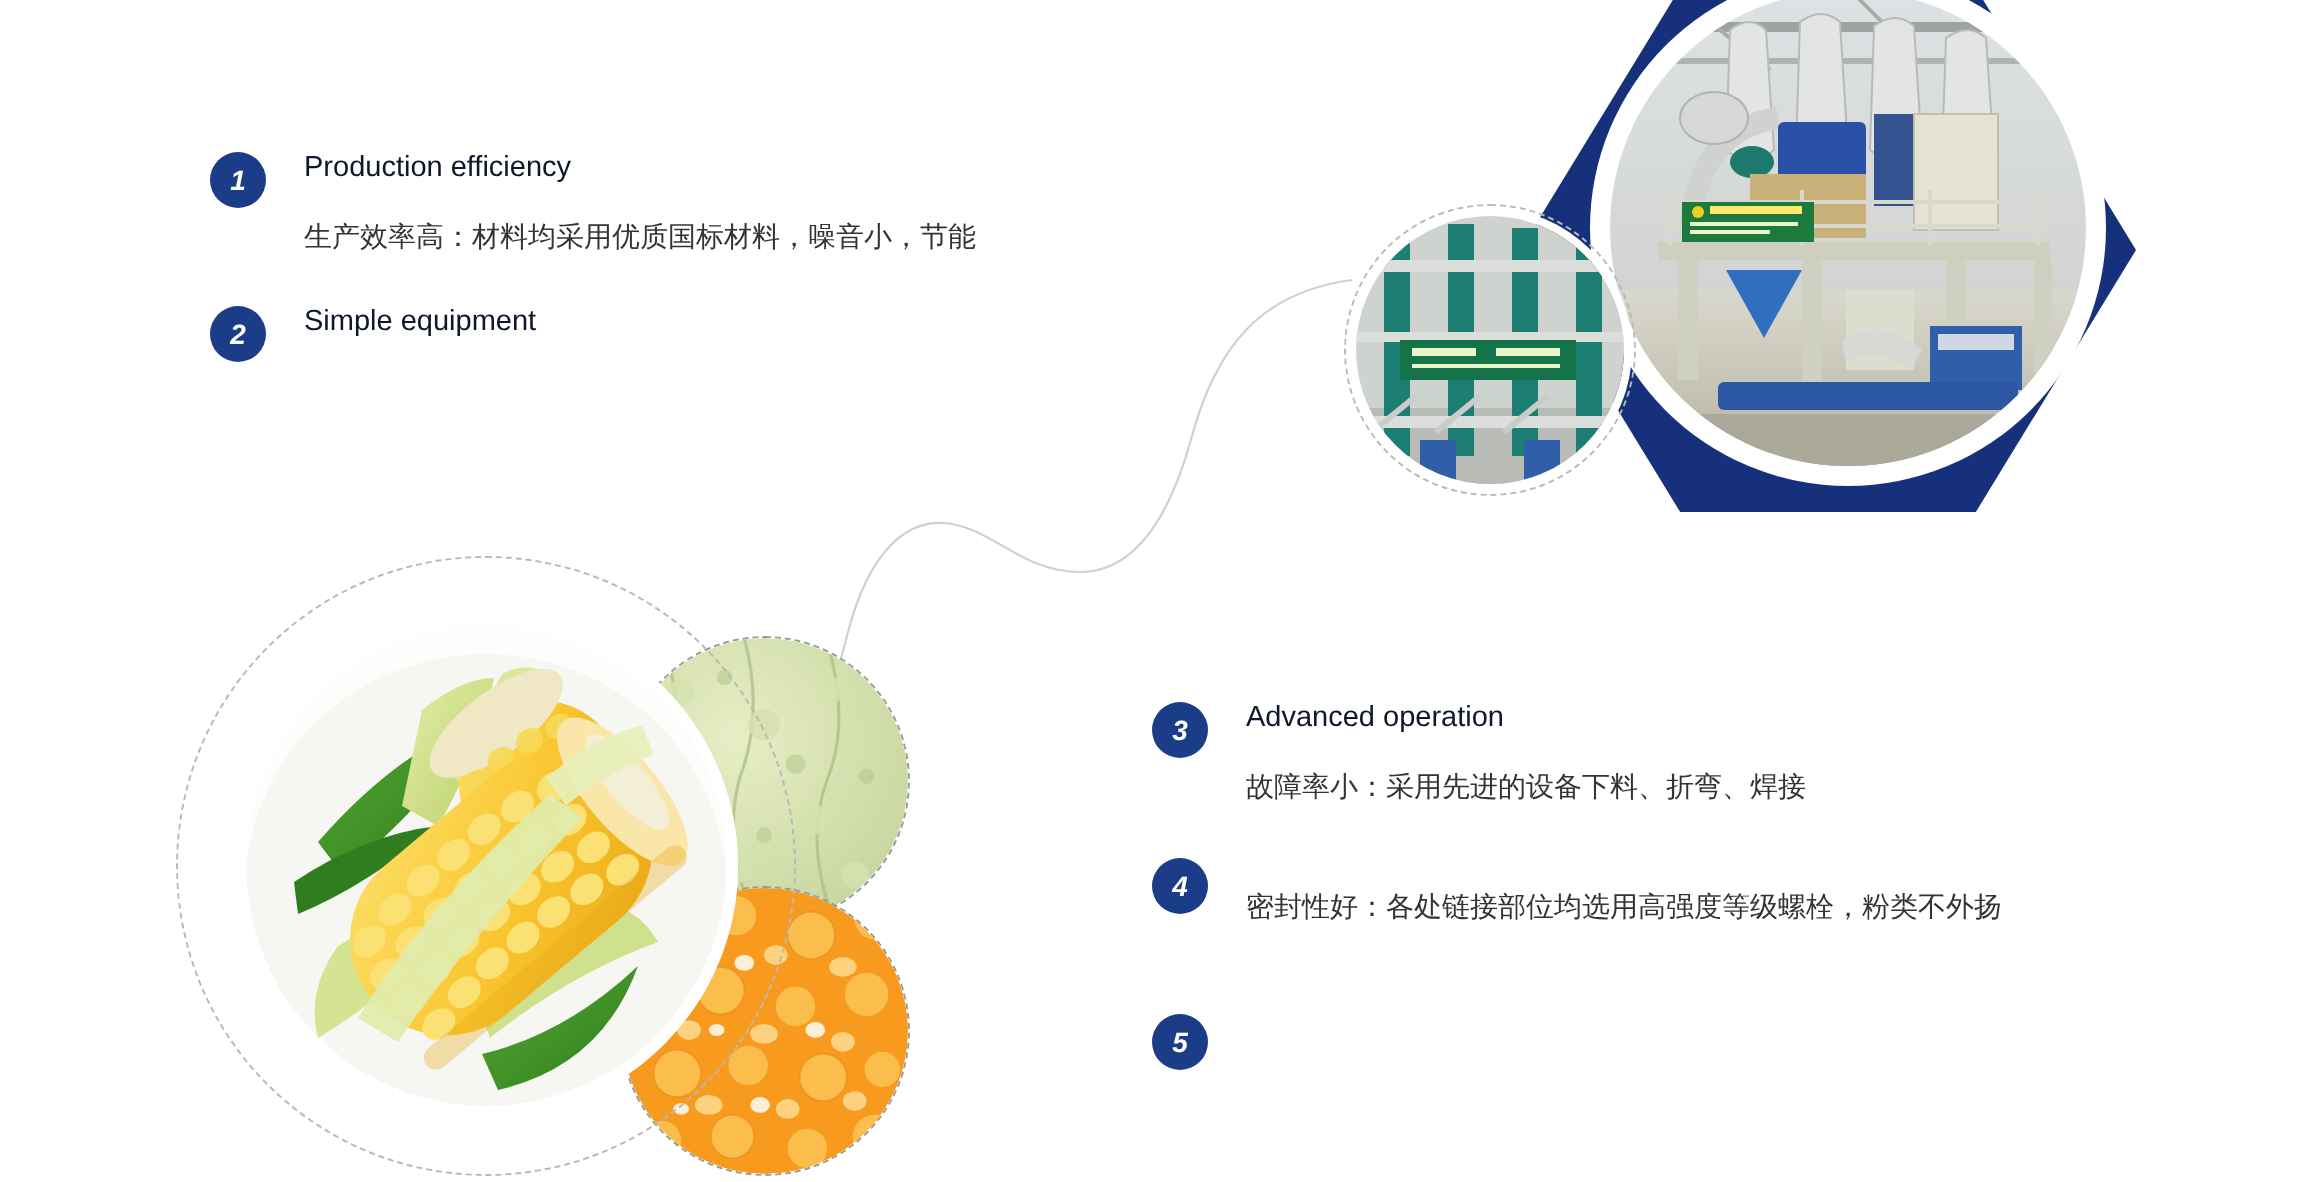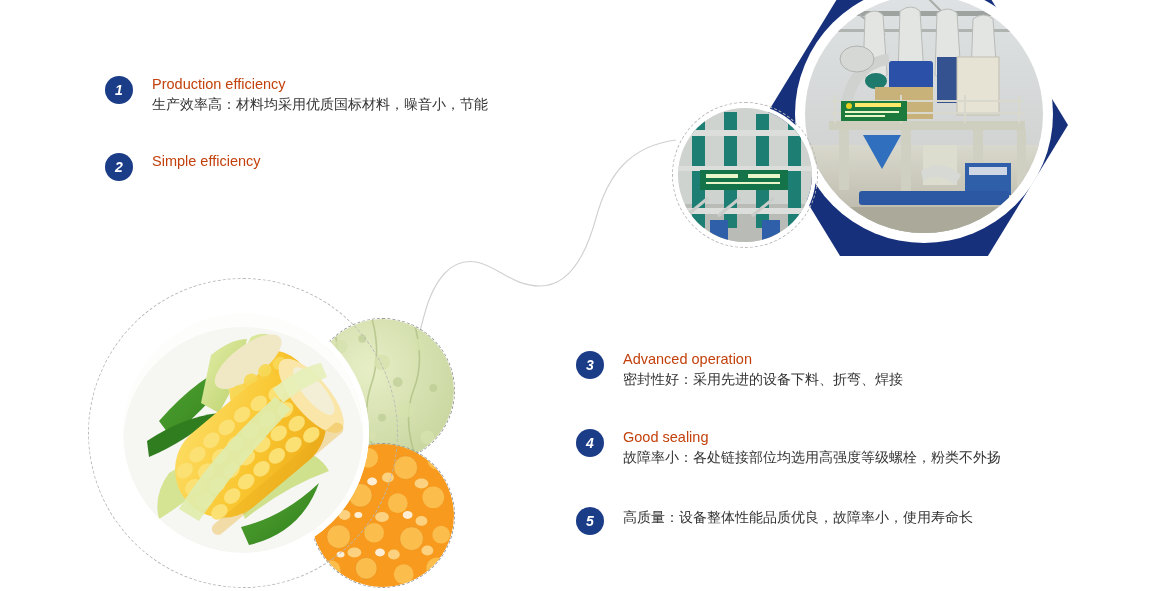--- a/index.html
+++ b/index.html
@@ -9,23 +9,23 @@
 
   #stage{position:absolute;left:0;top:0;width:1154px;height:591px;background:#fff;}
 
   
   .feature{position:absolute;display:flex;align-items:flex-start;}
   .badge{width:28px;height:28px;border-radius:50%;background:#1b3c87;
          color:#ffffff;font-style:italic;font-weight:bold;font-size:14px;
          display:flex;align-items:center;justify-content:center;
          flex:0 0 28px;margin-top:1px;letter-spacing:0;}
   .ftext{margin-left:19px;}
-  .fhead{color:#c2410c;font-size:14.5px;line-height:18px;white-space:nowrap;}
+  .fhead{color:#0f172a;font-size:14.5px;line-height:18px;white-space:nowrap;}
   .fdesc{color:#333333;font-size:14px;line-height:21px;white-space:nowrap;
-         font-family:"DejaVu Sans","Liberation Sans",sans-serif;margin-top:1px;}
+         font-family:"DejaVu Sans","Liberation Sans",sans-serif;margin-top:16px;}
 
   
   #hexwrap{position:absolute;left:760px;top:-6px;width:308px;height:262px;}
   .hexagon{position:absolute;left:0;top:0;width:308px;height:262px;
            background:#16307c;
            clip-path:polygon(26% 0%,74% 0%,100% 50%,74% 100%,26% 100%,0% 50%);}
   #machine-main{position:absolute;left:40px;top:-4px;width:248px;height:248px;
                 border-radius:50%;background:#ffffff;
                 box-shadow:0 0 0 5px #ffffff;overflow:hidden;}
   #machine-main .photo{position:absolute;left:5px;top:5px;
@@ -391,40 +391,38 @@
     <div class="badge">1</div>
     <div class="ftext">
       <div class="fhead">Production efficiency</div>
       <div class="fdesc">生产效率高：材料均采用优质国标材料，噪音小，节能</div>
     </div>
   </div>
 
   <div class="feature" style="left:105px;top:152px;">
     <div class="badge">2</div>
     <div class="ftext">
-      <div class="fhead">Simple efficiency</div>
+      <div class="fhead">Simple equipment</div>
     </div>
   </div>
 
   <div class="feature" style="left:576px;top:350px;">
     <div class="badge">3</div>
     <div class="ftext">
       <div class="fhead">Advanced operation</div>
-      <div class="fdesc">密封性好：采用先进的设备下料、折弯、焊接</div>
+      <div class="fdesc">故障率小：采用先进的设备下料、折弯、焊接</div>
     </div>
   </div>
 
   <div class="feature" style="left:576px;top:428px;">
     <div class="badge">4</div>
     <div class="ftext">
-      <div class="fhead">Good sealing</div>
-      <div class="fdesc">故障率小：各处链接部位均选用高强度等级螺栓，粉类不外扬</div>
+      <div class="fdesc">密封性好：各处链接部位均选用高强度等级螺栓，粉类不外扬</div>
     </div>
   </div>
 
   <div class="feature" style="left:576px;top:506px;">
     <div class="badge">5</div>
     <div class="ftext">
-      <div class="fdesc">高质量：设备整体性能品质优良，故障率小，使用寿命长</div>
     </div>
   </div>
 
 </div>
 
 </body></html>

